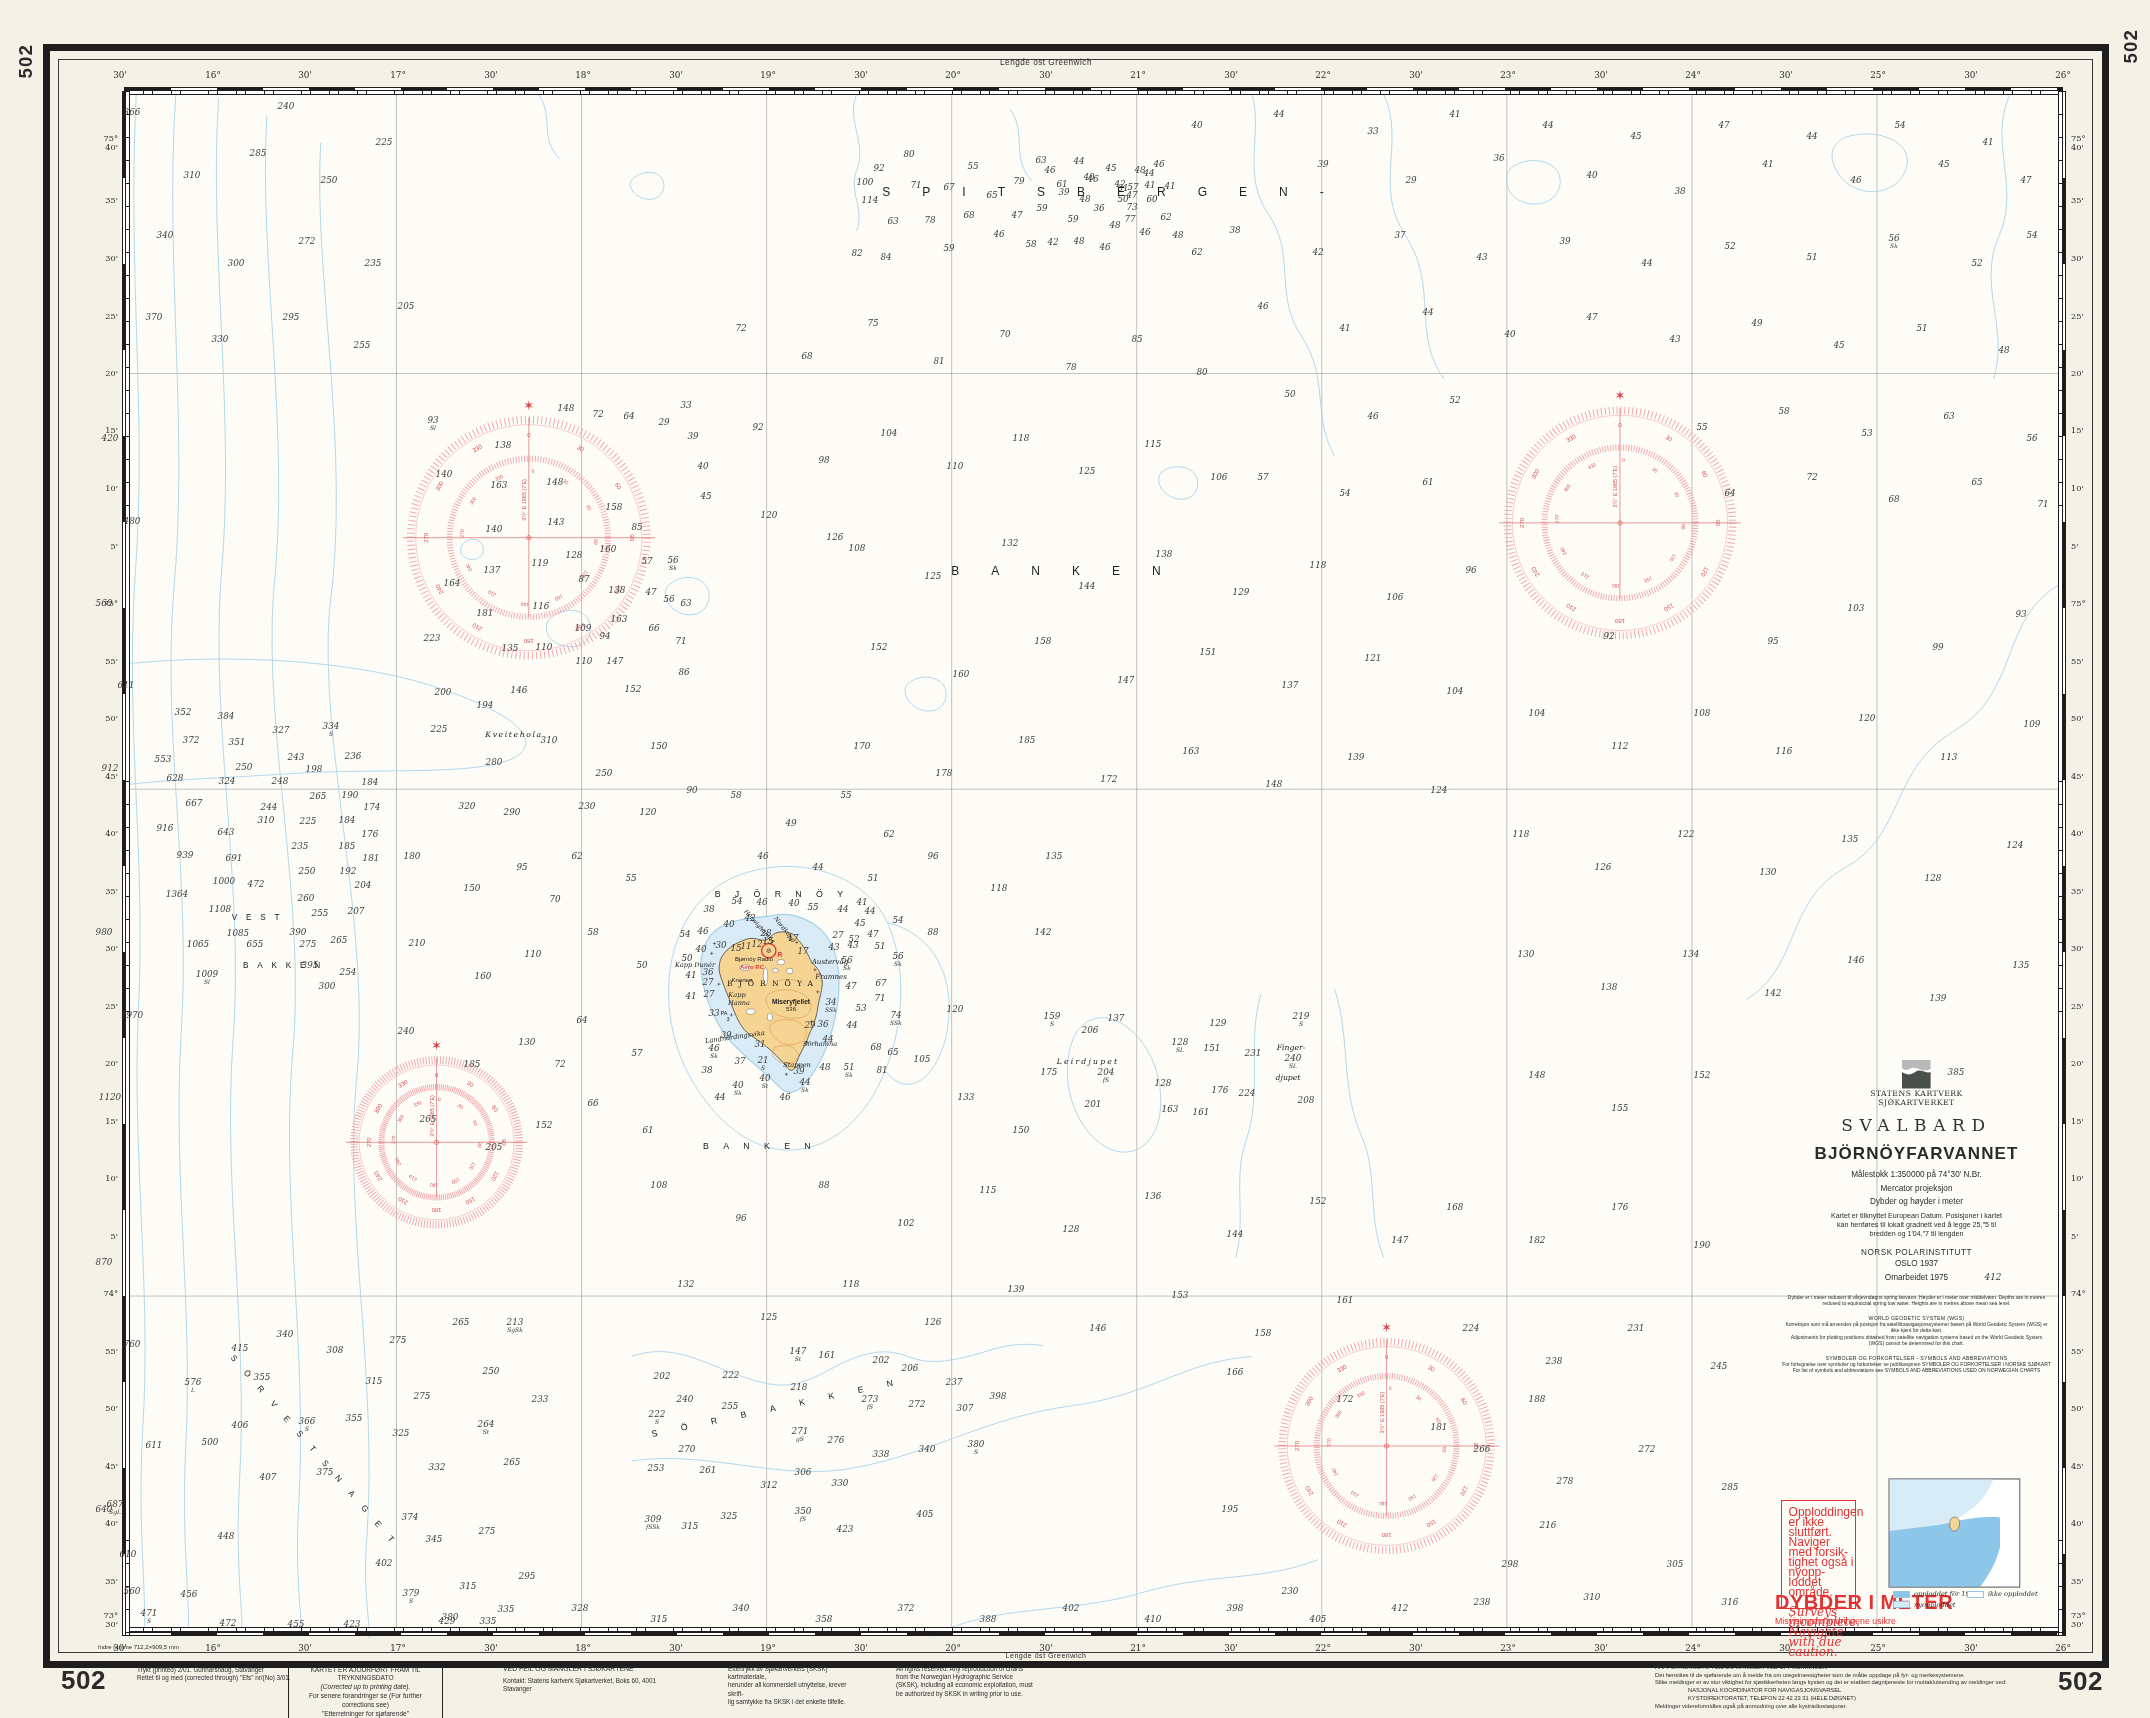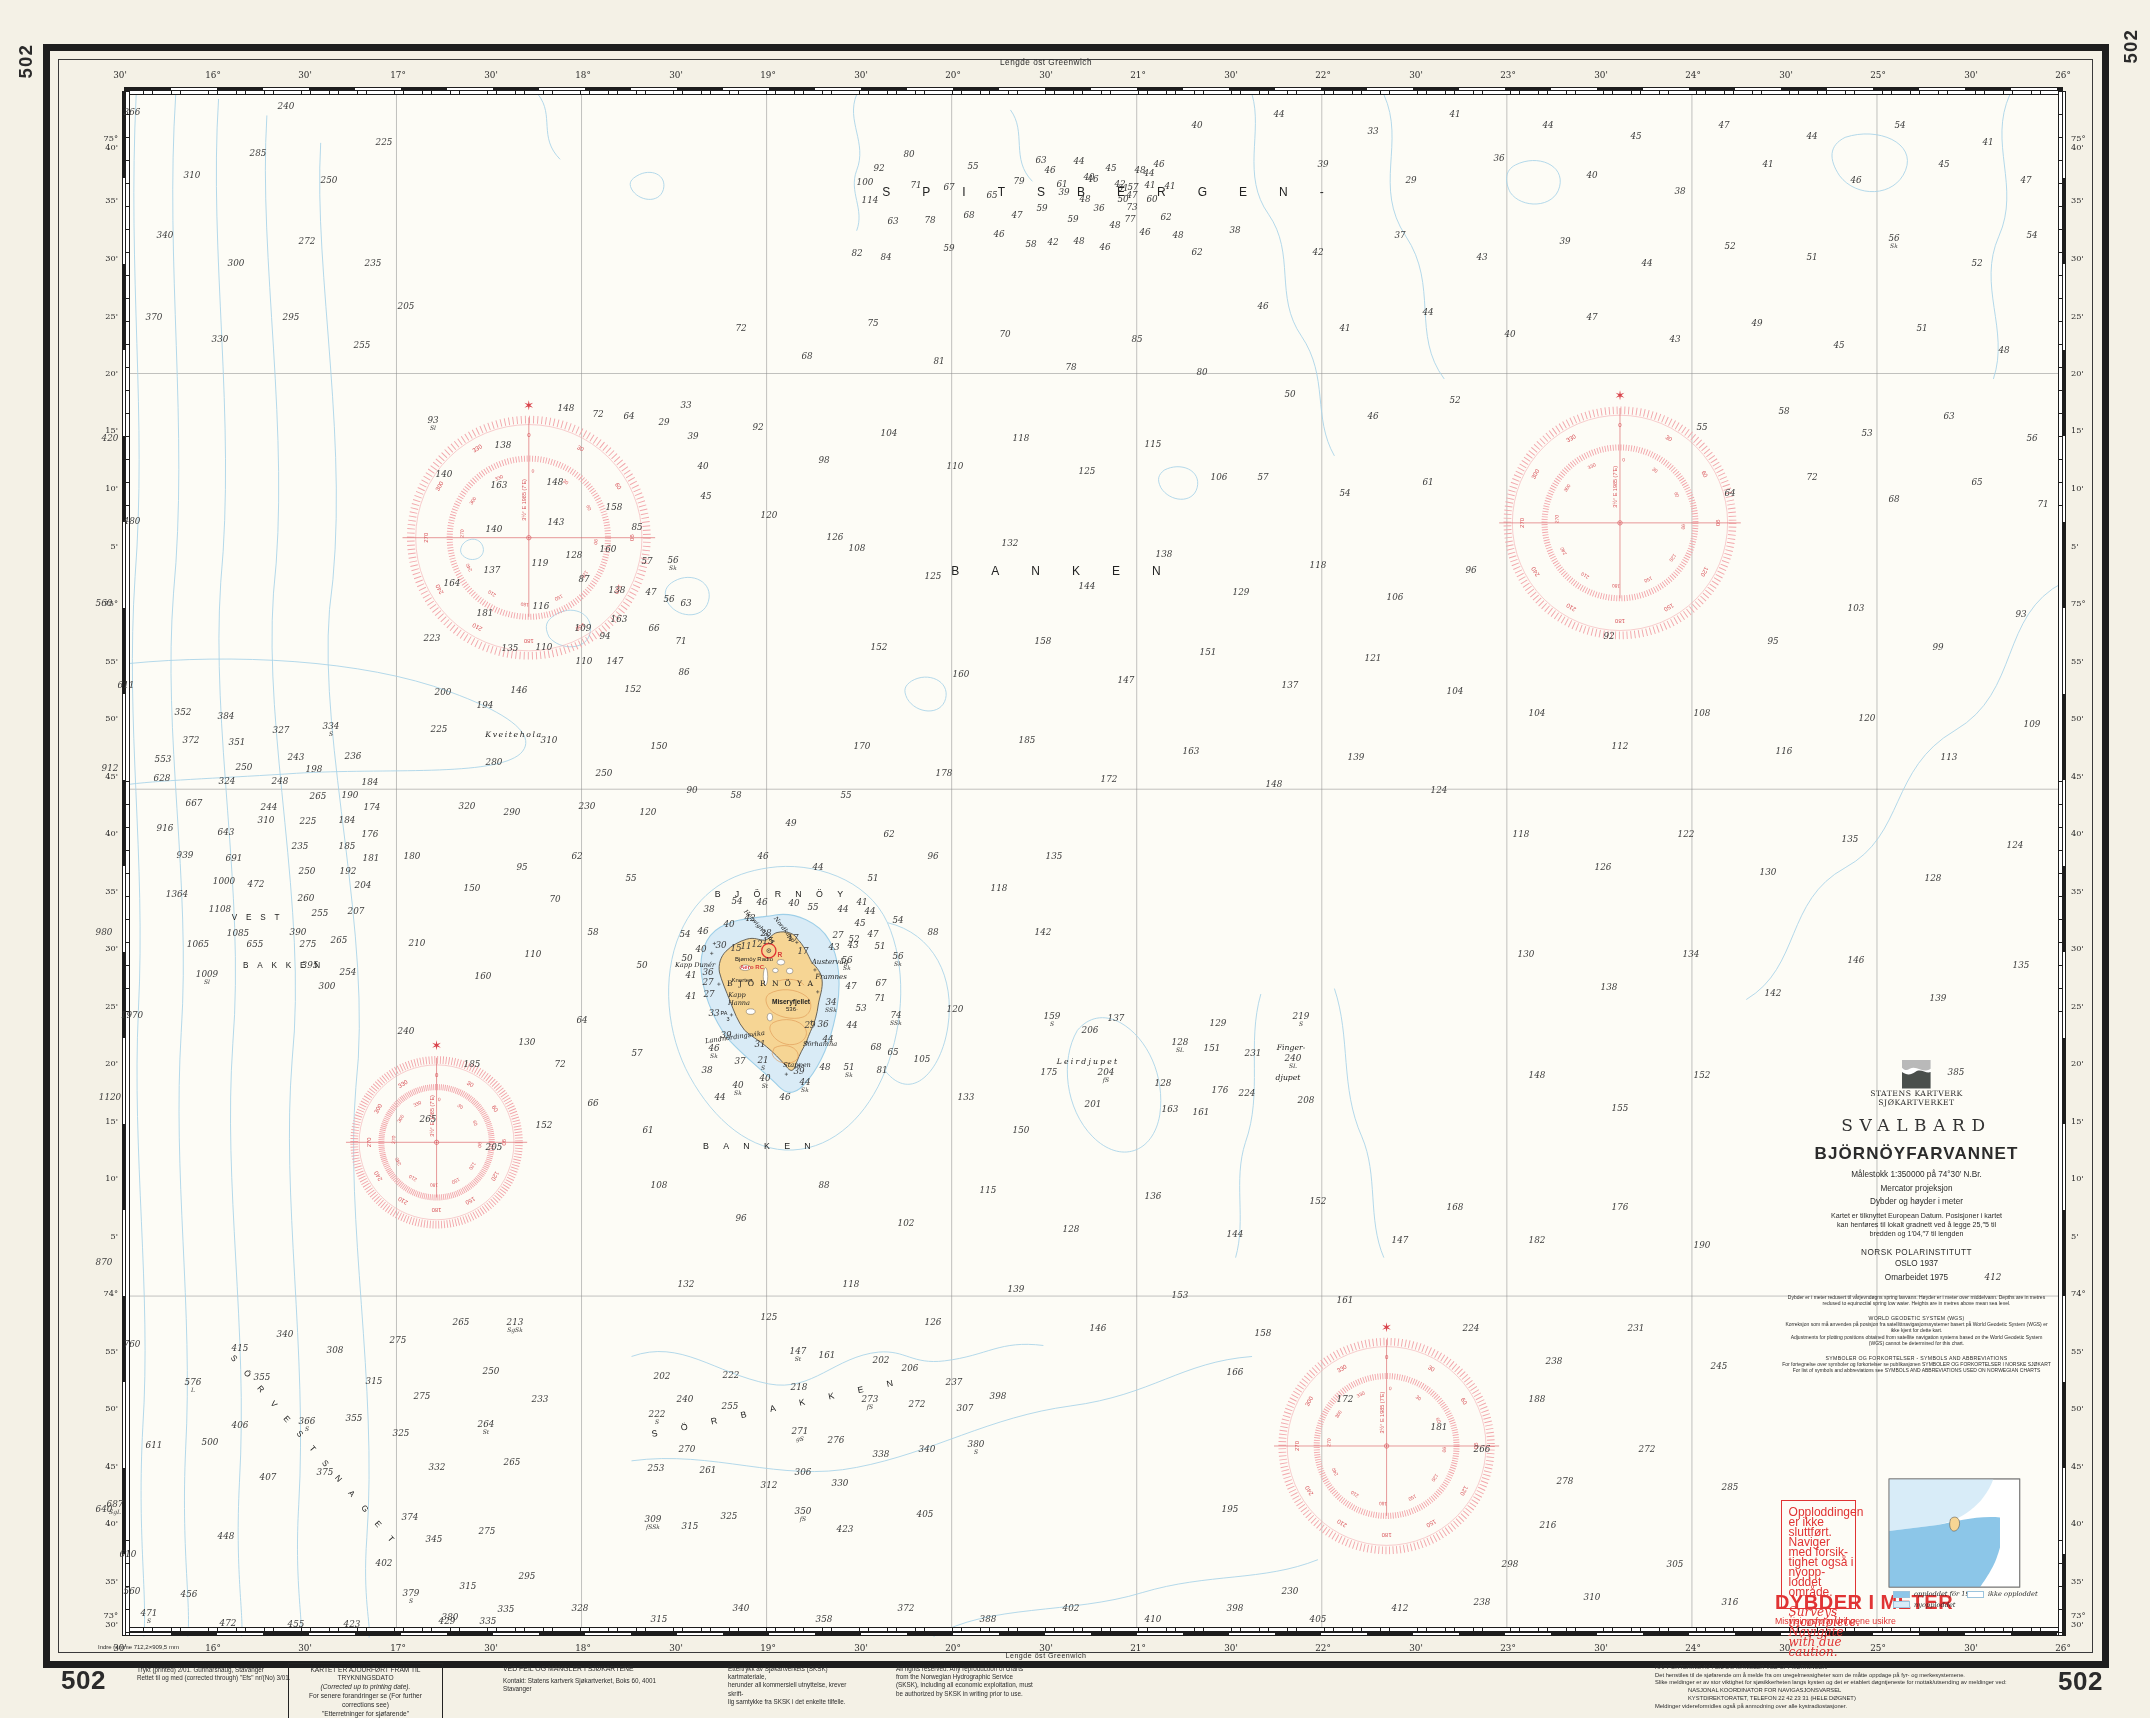--- a/index.html
+++ b/index.html
@@ -668,21 +668,21 @@
     <div class="snd" style="left: 128px; top: 1555px;">610</div>
     <div class="snd" style="left: 177px; top: 895px;">1364</div>
     <div class="snd" style="left: 220px; top: 910px;">1108</div>
     <div class="snd" style="left: 238px; top: 934px;">1085</div>
     <div class="snd" style="left: 198px; top: 945px;">1065</div>
     <div class="snd" style="left: 224px; top: 882px;">1000</div>
     <div class="snd" style="left: 185px; top: 856px;">939</div>
     <div class="snd" style="left: 234px; top: 859px;">691</div>
     <div class="snd" style="left: 226px; top: 833px;">643</div>
     <div class="snd" style="left: 194px; top: 804px;">667</div>
-    <div class="snd" style="left: 162px; top: 779px;">628</div>
+    <div class="snd" style="left: 175px; top: 779px;">628</div>
     <div class="snd" style="left: 163px; top: 752px; margin-top: 8px;">553</div>
     <div class="snd" style="left: 183px; top: 713px;">352</div>
     <div class="snd" style="left: 226px; top: 717px;">384</div>
     <div class="snd" style="left: 191px; top: 741px;">372</div>
     <div class="snd" style="left: 237px; top: 743px;">351</div>
     <div class="snd" style="left: 256px; top: 885px;">472</div>
     <div class="snd" style="left: 255px; top: 945px;">655</div>
     <div class="snd" style="left: 207px; top: 978px;">1009<small>Sl</small></div>
     <div class="snd" style="left: 281px; top: 731px;">327</div>
     <div class="snd" style="left: 331px; top: 730px;">334<small>S</small></div>

